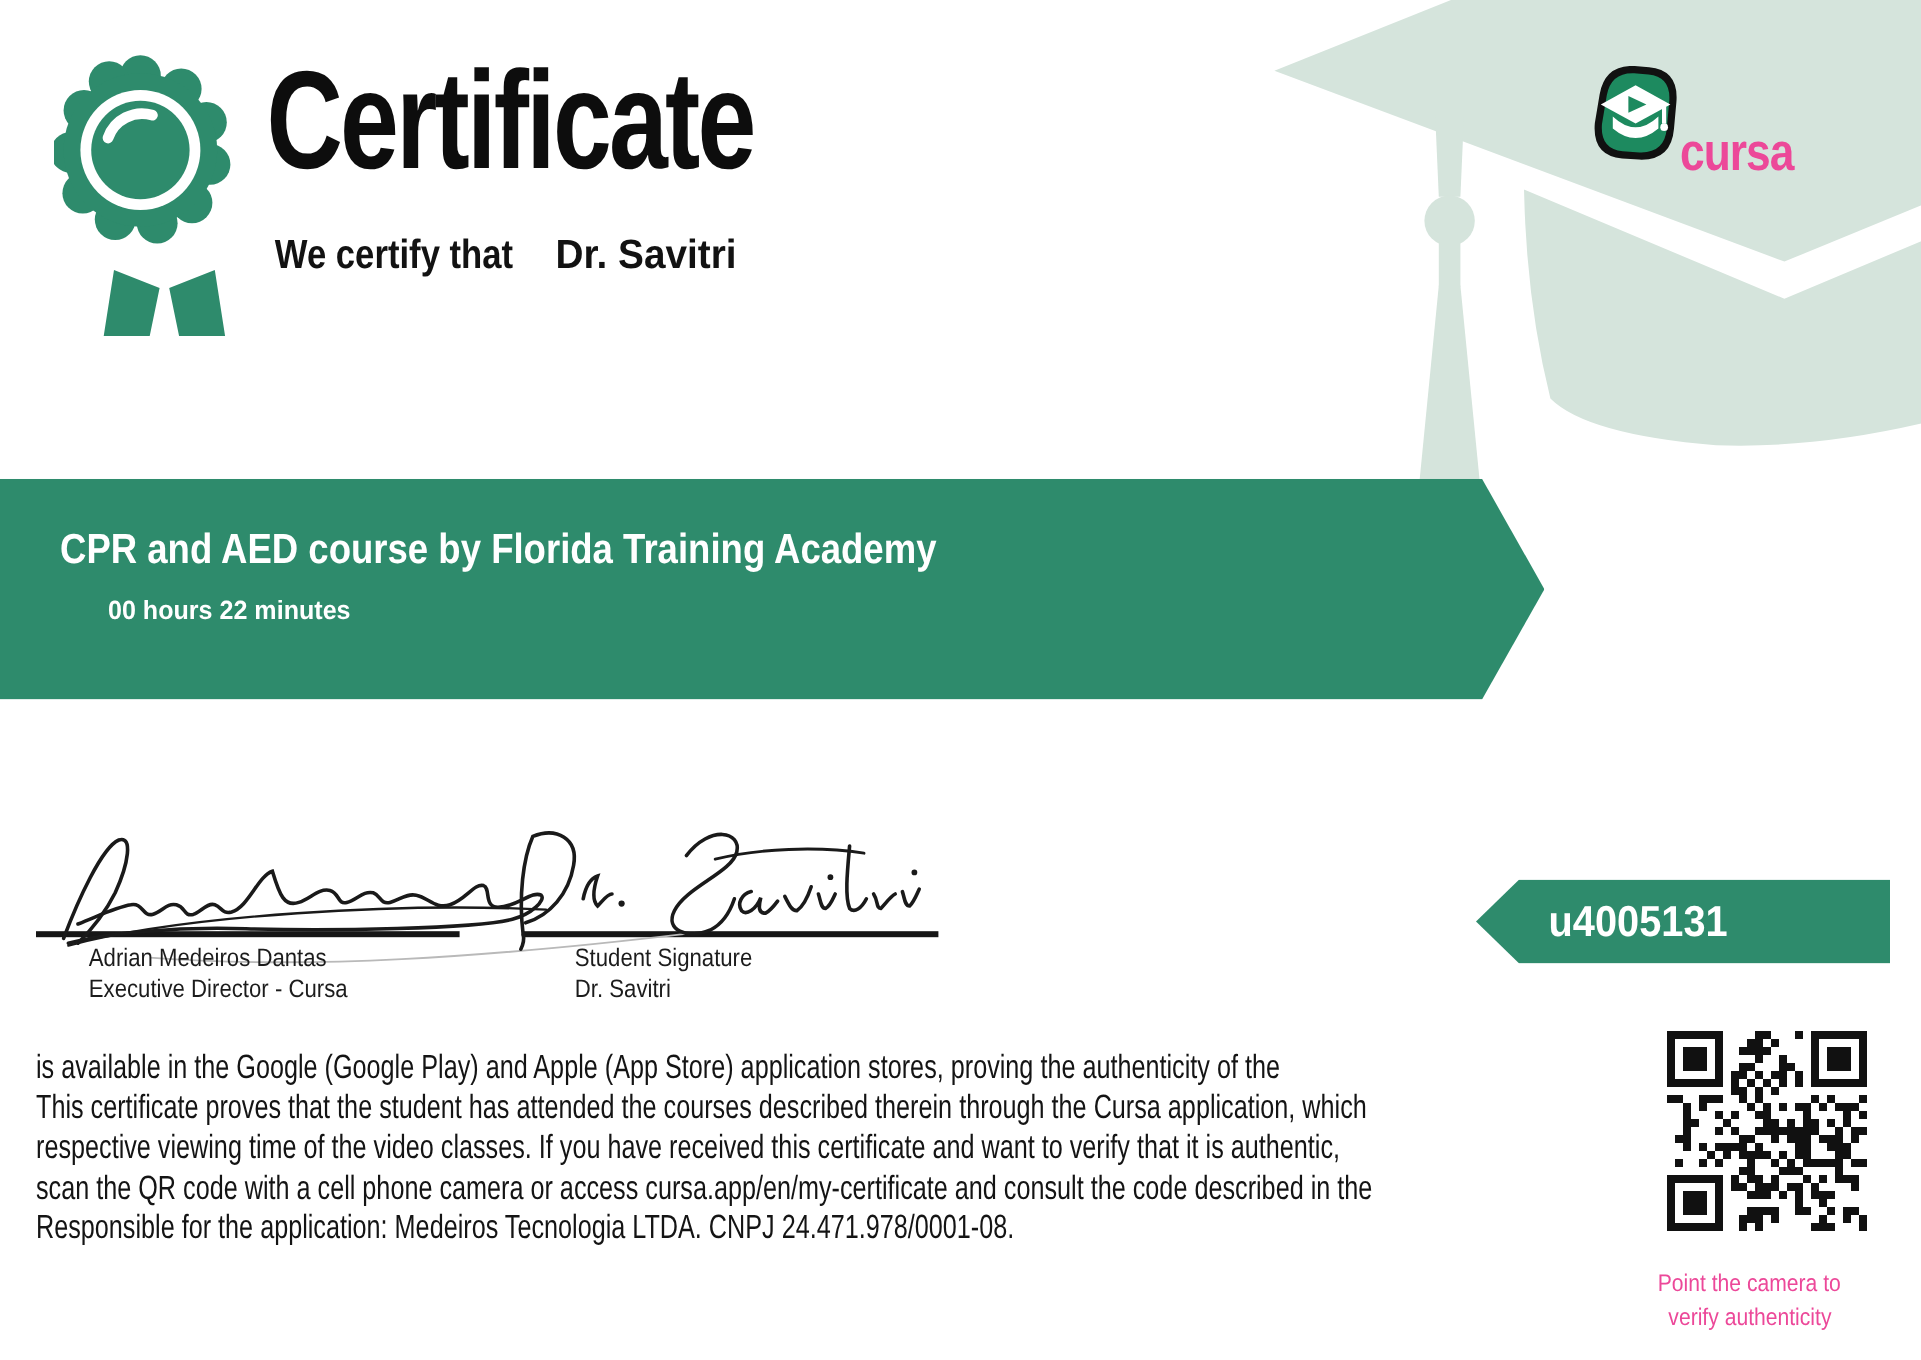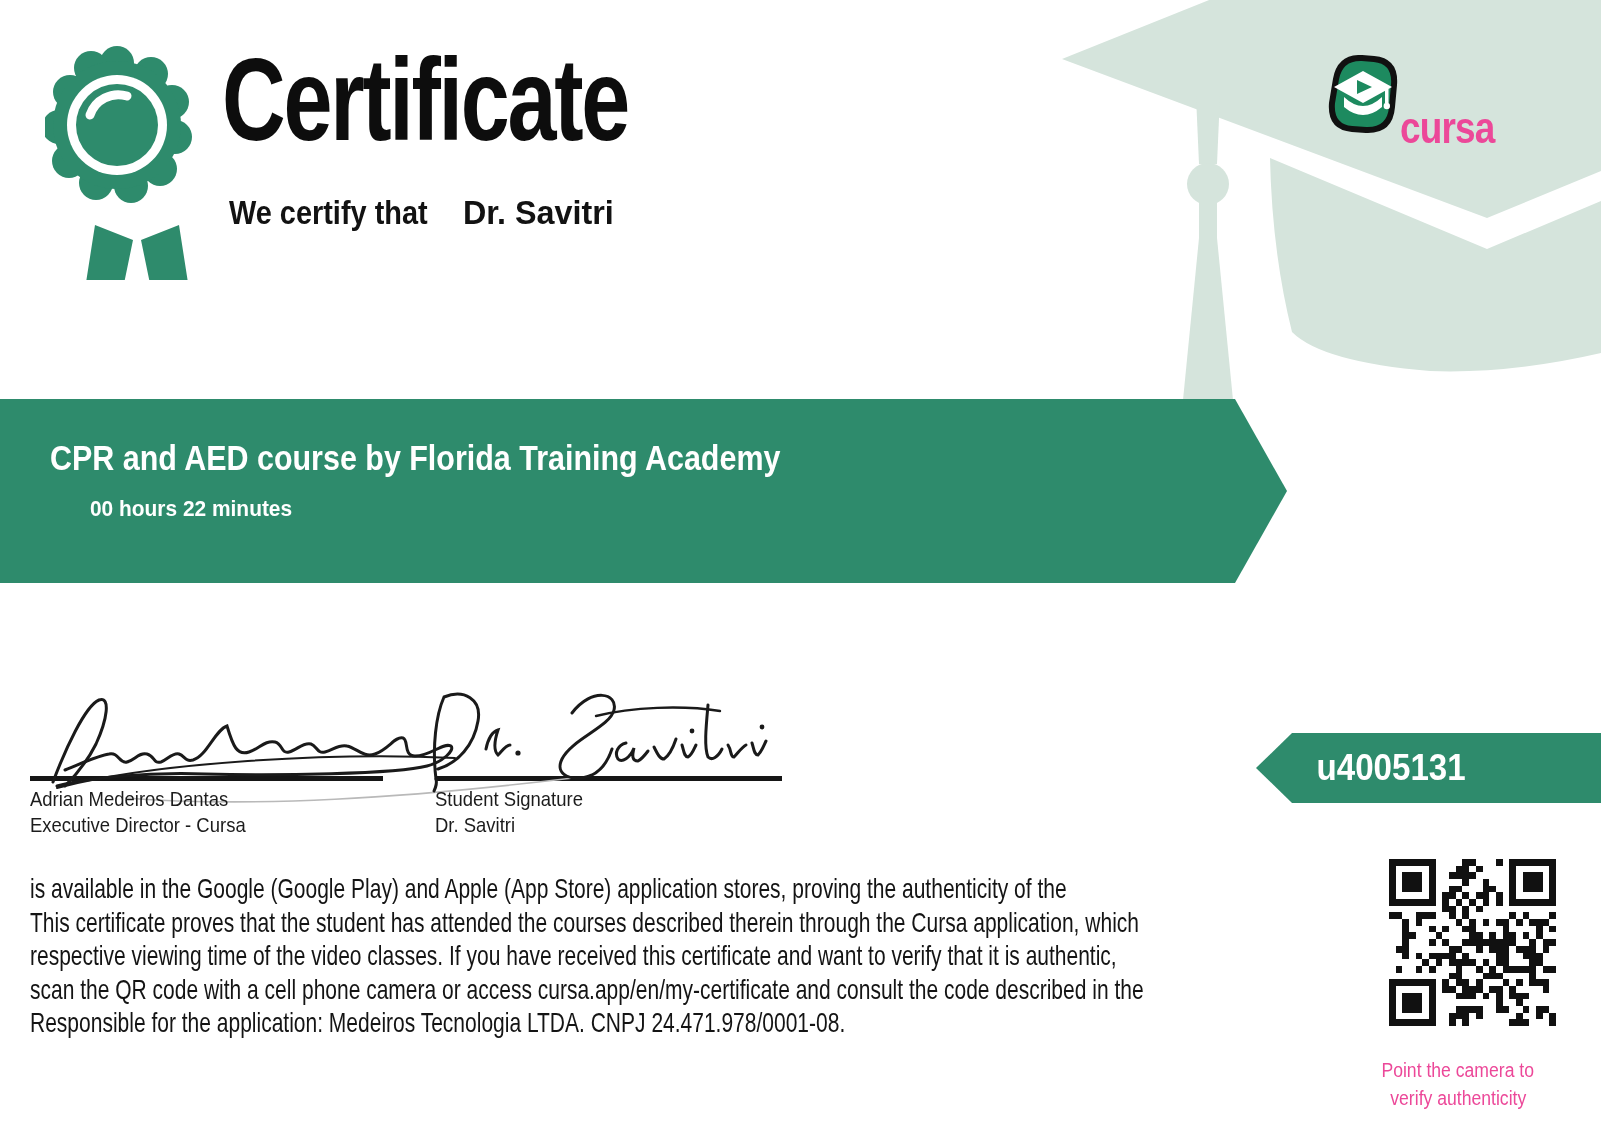--- a/index.html
+++ b/index.html
@@ -41,27 +41,27 @@
   .banner-title{position:absolute;left:50px;top:438px;z-index:4;color:#fff;font-size:35px;font-weight:700;}
   .banner-title .cxl{transform:scaleX(0.87);}
   .banner-duration{position:absolute;left:50px;top:496px;z-index:4;color:#fff;font-size:22px;font-weight:700;margin-left:40px;}
   .banner-duration .cxl{transform:scaleX(0.95);}
 
   
   .sig-svg{position:absolute;z-index:4;}
   .sig-line{position:absolute;height:5px;background:#161616;top:776px;z-index:3;}
   .sig-line.left{left:30px;width:353px;}
   .sig-line.right{left:435px;width:347px;}
-  .sig-text{position:absolute;font-size:21px;line-height:25.5px;color:#1c1c1c;z-index:4;}
+  .sig-text{position:absolute;font-size:21px;line-height:25.5px;color:#1c1c1c;z-index:4;margin-left:44px;}
   .sig-text .cxl{transform:scaleX(0.88);}
   .sig-text.left{left:30px;top:786px;}
   .sig-text.right{left:435px;top:786px;}
 
   
-  .badge{position:absolute;left:1256px;top:733px;width:345px;height:70px;background:var(--green);
+  .badge{position:absolute;left:1230px;top:733px;width:345px;height:70px;background:var(--green);
     clip-path:polygon(36px 0,100% 0,100% 100%,36px 100%,0 50%);z-index:3;
     display:flex;align-items:center;justify-content:center;padding-left:36px;padding-right:110px;}
   .badge-text{color:#fff;font-size:36px;font-weight:700;}
   .badge-text .cxc{transform:scaleX(0.92);}
 
   
   .body-text{position:absolute;left:30px;top:872px;z-index:2;font-size:28px;line-height:33.5px;color:#141414;}
   .body-text .line{height:33.5px;}
   .body-text .cxl{transform:scaleX(0.75);}
 

